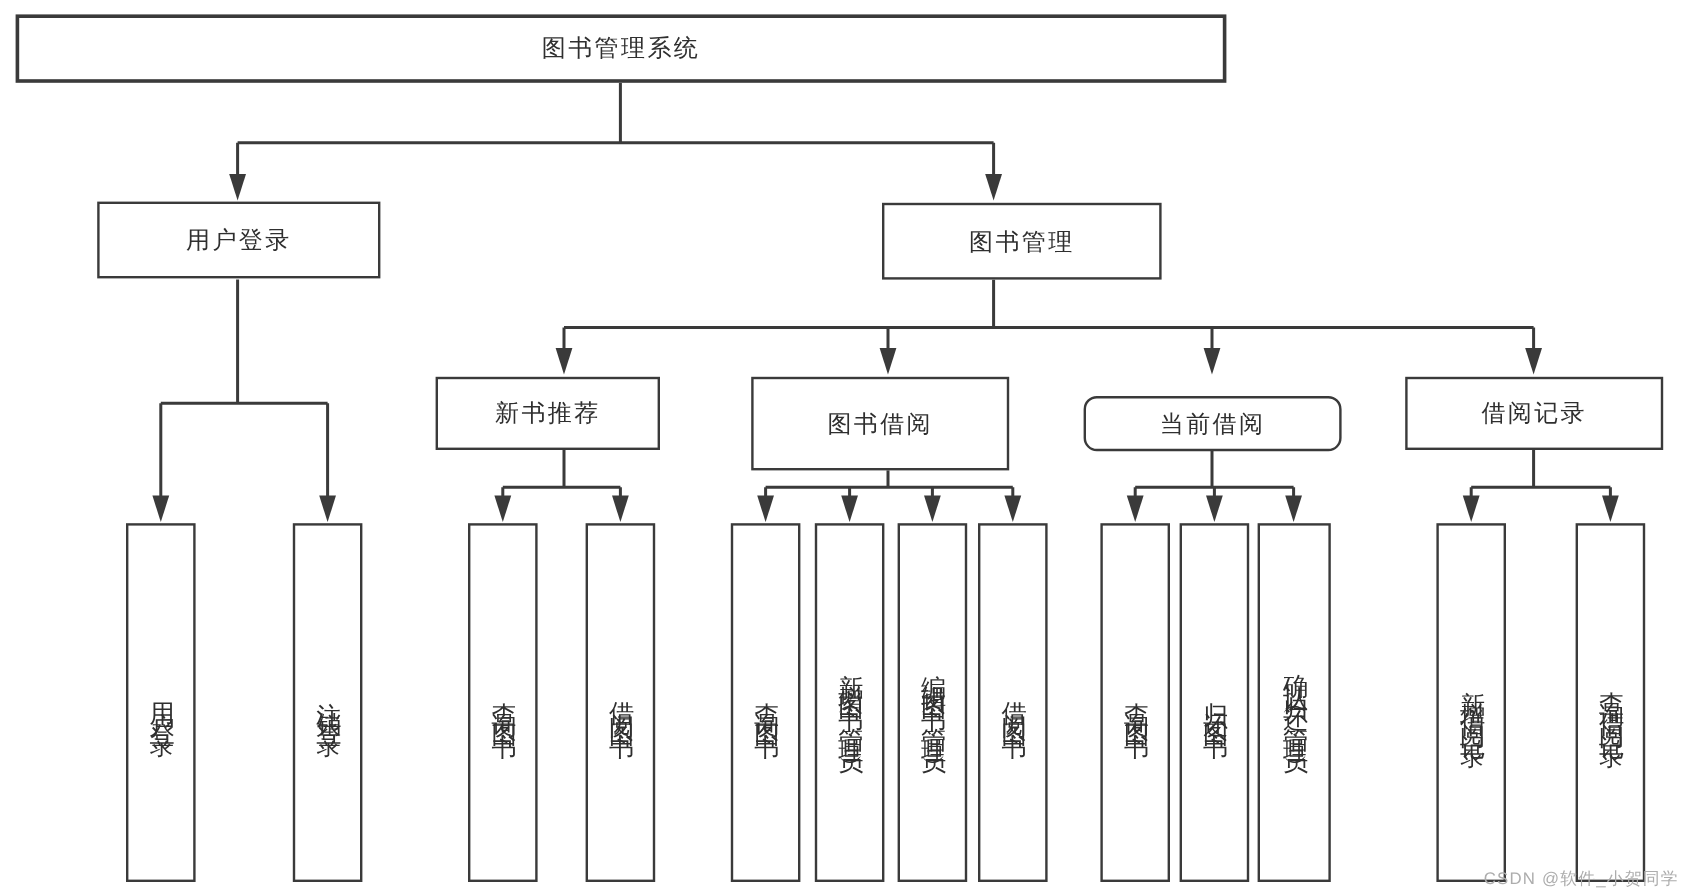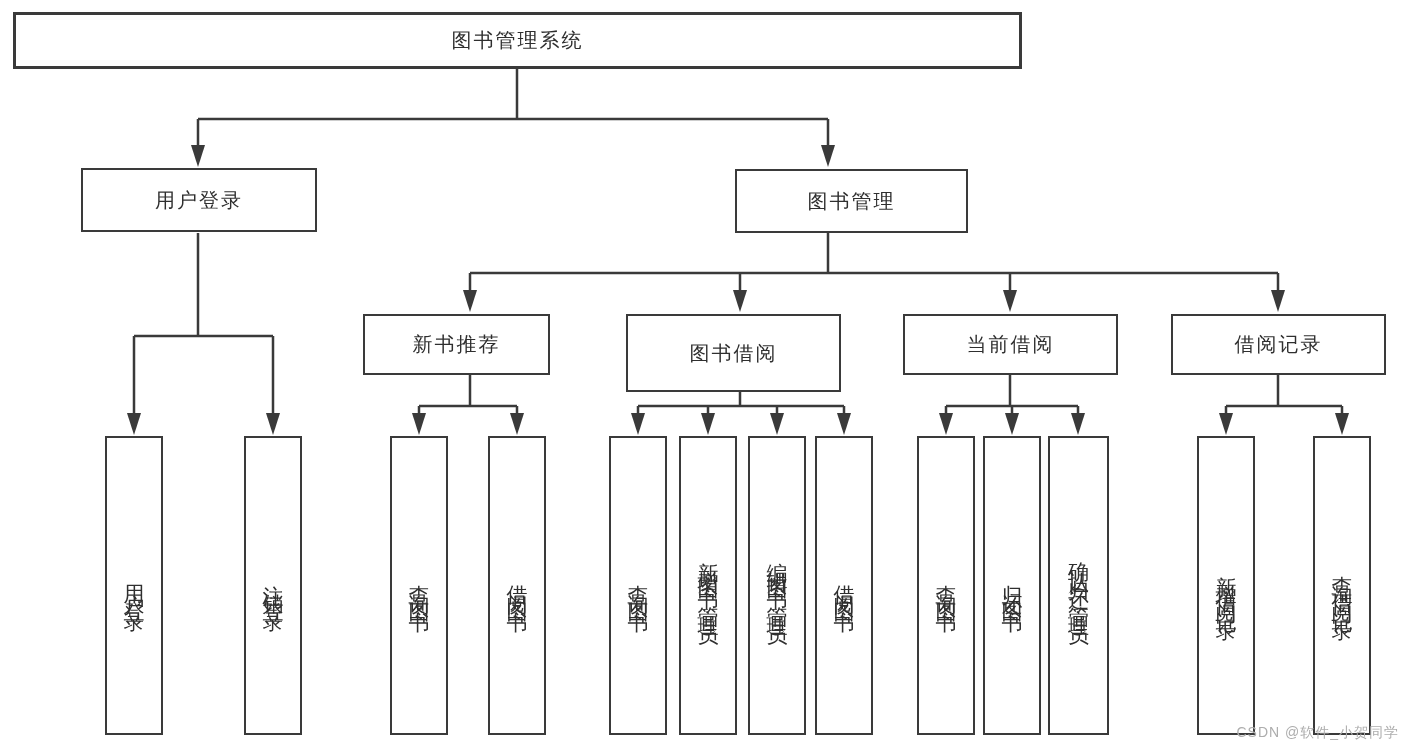--- a/index.html
+++ b/index.html
@@ -39,21 +39,21 @@
     letter-spacing: 9px;
     line-height: 1.15;
     white-space: nowrap;
   }
   
   .n-root { left: 13px;  top: 12px;  width: 1009px; height: 57px; }
   .n-ul   { left: 81px;  top: 168px; width: 236px;  height: 64px; }
   .n-bm   { left: 712px; top: 169px; width: 233px;  height: 64px; margin-left: 23px; }
   .n-l3a  { left: 363px; top: 314px; width: 187px;  height: 61px; }
   .n-l3b  { left: 601px; top: 314px; width: 215px;  height: 78px; margin-left: 25px; }
-  .n-l3c  { left: 903px; top: 314px; width: 215px;  height: 61px; }
+  .n-l3c  { left: 903px; top: 330px; width: 215px;  height: 46px; border-radius: 11px; }
   .n-l3d  { left: 1171px;top: 314px; width: 215px;  height: 61px; }
   .leaf   { top: 436px; width: 58px; height: 299px; }
   .f1  { left: 105px; }  .f2  { left: 244px; }
   .f3  { left: 390px; }  .f4  { left: 488px; }
   .f5  { left: 609px; }  .f6  { left: 679px; }
   .f7  { left: 748px; }  .f8  { left: 815px; }
   .f9  { left: 917px; }  .f10 { left: 983px; }
   .f11 { left: 1048px; width: 61px; }
   .f12 { left: 1197px; } .f13 { left: 1313px; }
   .watermark {

